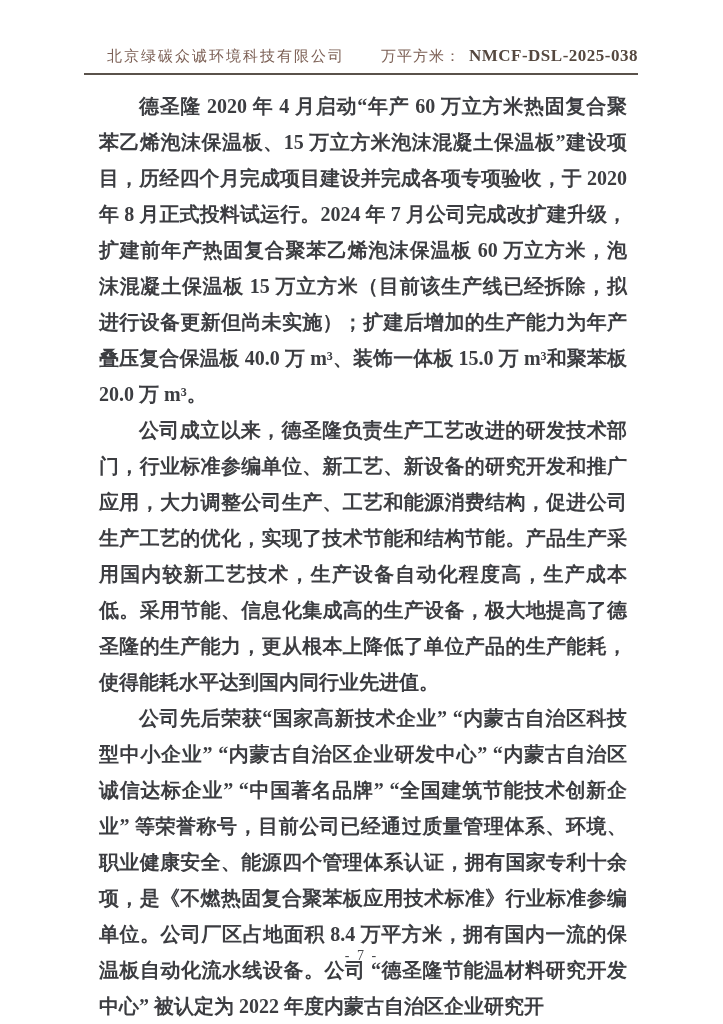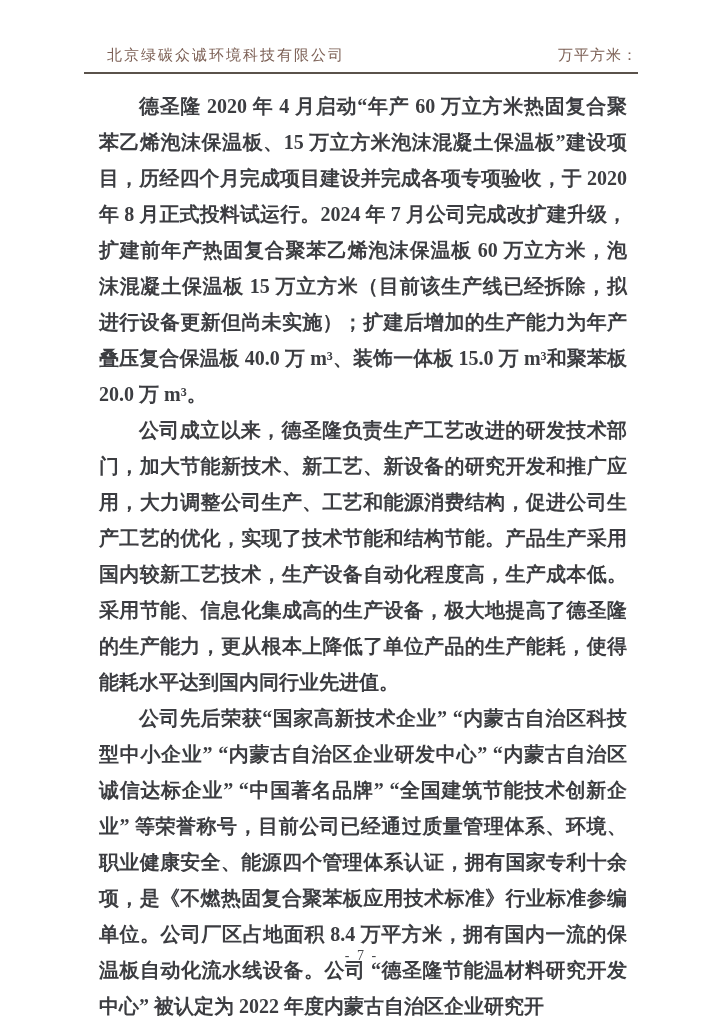--- a/index.html
+++ b/index.html
@@ -77,26 +77,27 @@
 </style>
 </head>
 <body>
 
 <div class="page">
 
   <div class="page-header">
     <span class="company-name">北京绿碳众诚环境科技有限公司</span>
     <span class="archive">
       <span class="archive-label">万平方米：</span>
+      <span class="archive-number">NMCF-DSL-2025-038</span>
     </span>
   </div>
 
   <div class="doc-body">
     <p>德圣隆 2020 年 4 月启动“年产 60 万立方米热固复合聚苯乙烯泡沫保温板、15 万立方米泡沫混凝土保温板”建设项目，历经四个月完成项目建设并完成各项专项验收，于 2020 年 8 月正式投料试运行。2024 年 7 月公司完成改扩建升级，扩建前年产热固复合聚苯乙烯泡沫保温板 60 万立方米，泡沫混凝土保温板 15 万立方米（目前该生产线已经拆除，拟进行设备更新但尚未实施）；扩建后增加的生产能力为年产叠压复合保温板 40.0 万 m³、装饰一体板 15.0 万 m³和聚苯板 20.0 万 m³。</p>
-    <p>公司成立以来，德圣隆负责生产工艺改进的研发技术部门，加大节能新技术、新工艺、新设备的研究开发和推广应用，大力调整公司生产、工艺和能源消费结构，促进公司生产工艺的优化，实现了技术节能和结构节能。产品生产采用国内较新工艺技术，生产设备自动化程度高，生产成本低。采用节能、信息化集成高的生产设备，极大地提高了德圣隆的生产能力，更从根本上降低了单位产品的生产能耗，使得能耗水平达到国内同行业先进值。</p>
+    <p>公司成立以来，德圣隆负责生产工艺改进的研发技术部门，行业标准参编单位、新工艺、新设备的研究开发和推广应用，大力调整公司生产、工艺和能源消费结构，促进公司生产工艺的优化，实现了技术节能和结构节能。产品生产采用国内较新工艺技术，生产设备自动化程度高，生产成本低。采用节能、信息化集成高的生产设备，极大地提高了德圣隆的生产能力，更从根本上降低了单位产品的生产能耗，使得能耗水平达到国内同行业先进值。</p>
     <p>公司先后荣获“国家高新技术企业” “内蒙古自治区科技型中小企业” “内蒙古自治区企业研发中心” “内蒙古自治区诚信达标企业” “中国著名品牌” “全国建筑节能技术创新企业” 等荣誉称号，目前公司已经通过质量管理体系、环境、职业健康安全、能源四个管理体系认证，拥有国家专利十余项，是《不燃热固复合聚苯板应用技术标准》行业标准参编单位。公司厂区占地面积 8.4 万平方米，拥有国内一流的保温板自动化流水线设备。公司 “德圣隆节能温材料研究开发中心” 被认定为 2022 年度内蒙古自治区企业研究开</p>
   </div>
 
   <div class="page-footer">
     <span class="page-number">- 7 -</span>
   </div>
 
 </div>
 
 </body></html>

